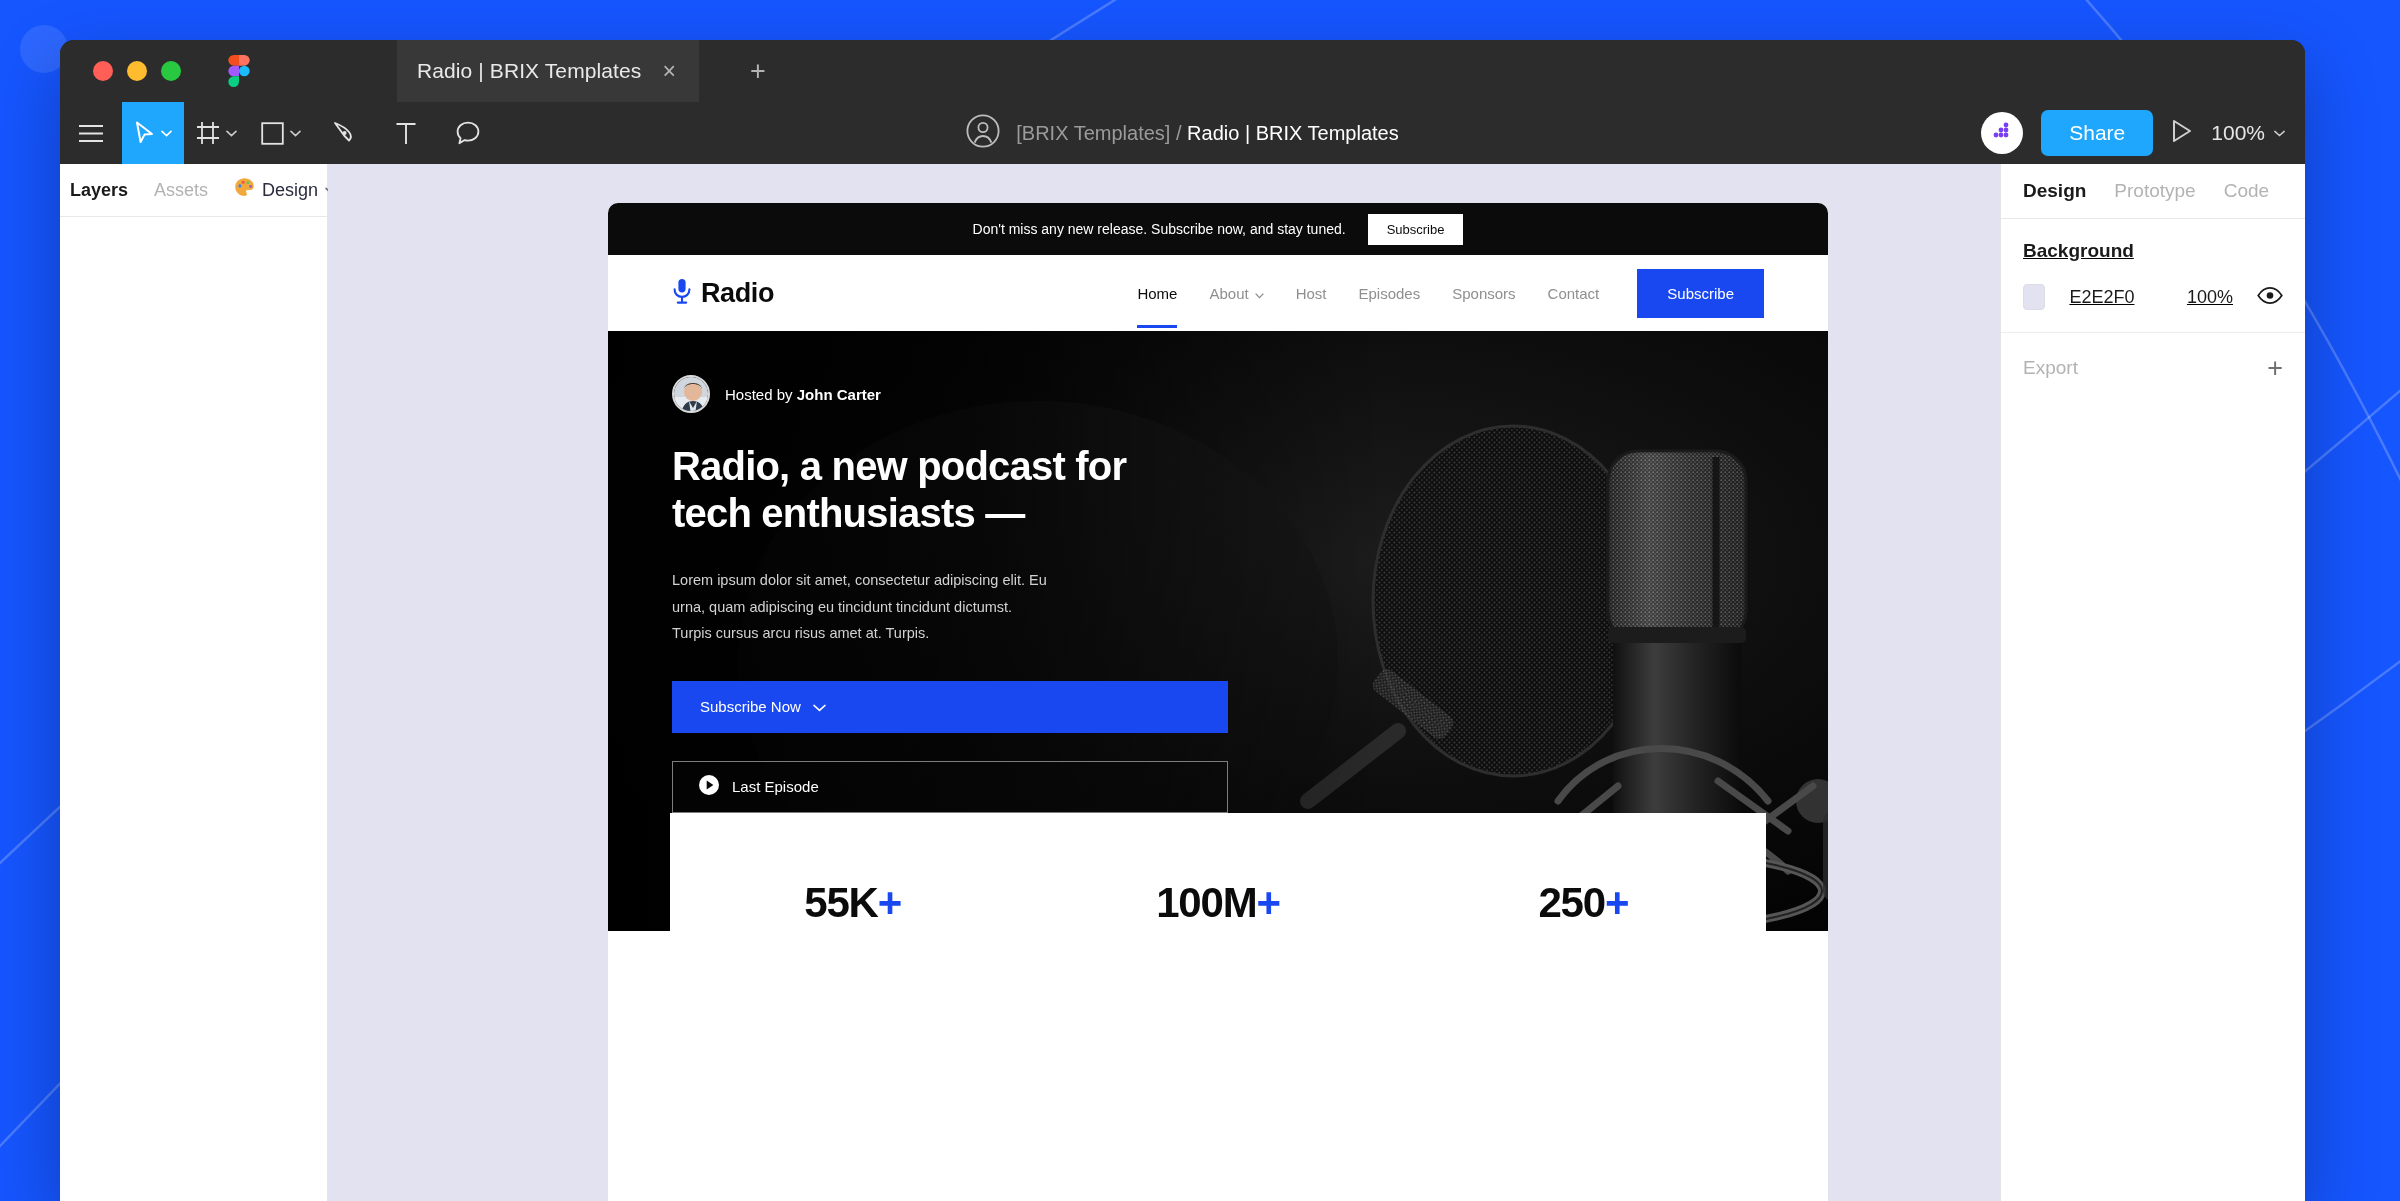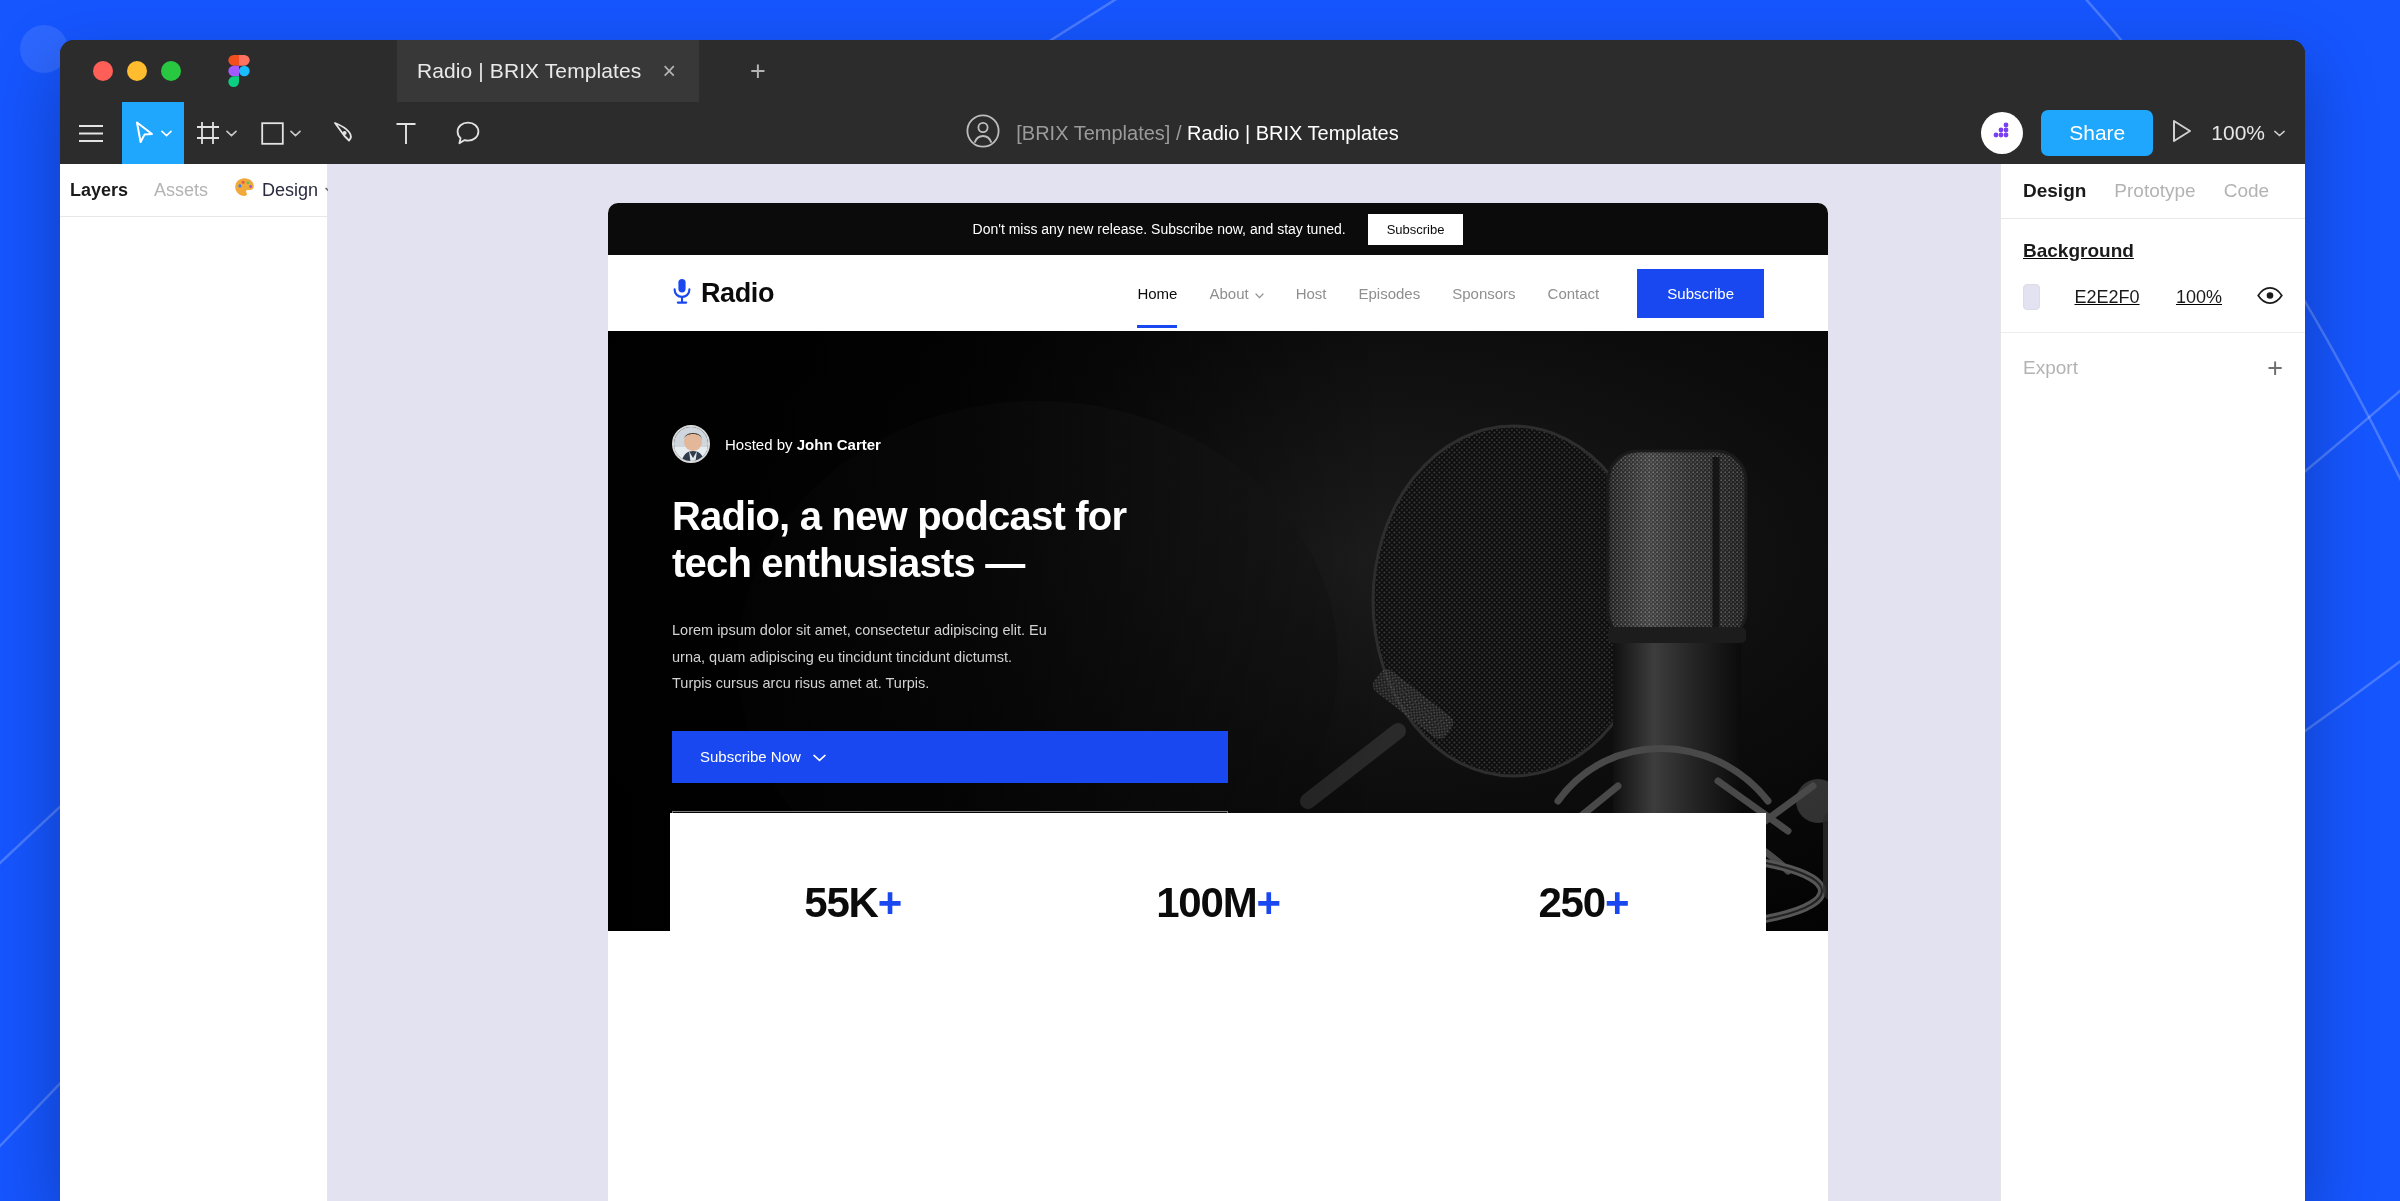--- a/index.html
+++ b/index.html
@@ -161,21 +161,21 @@
     margin-left:22px; background:#1a48f0; color:#fff; border:none;
     font-size:15px; padding:16px 30px; cursor:pointer; font-family:inherit;
   }
 
   
   #hero {
     position:relative; height:600px; background:#0a0a0a; overflow:hidden;
   }
   #hero-photo { position:absolute; inset:0; }
   #hero-inner {
-    position:relative; padding:94px 0 0 64px; width:620px;
+    position:relative; padding:44px 0 0 64px; width:620px;
   }
   #hosted { display:flex; align-items:center; gap:15px; margin-bottom:30px; }
   #hosted .face { width:38px; height:38px; border-radius:50%; overflow:hidden;
     border:2px solid rgba(255,255,255,.85); }
   #hosted .txt { color:#fff; font-size:15px; }
   #hosted .txt b { font-weight:bold; }
   #headline {
     color:#fff; font-size:40px; line-height:1.18; font-weight:bold;
     letter-spacing:-.8px; margin-bottom:30px; max-width:520px;
   }
@@ -211,21 +211,21 @@
   }
   #right-tabs {
     height:55px; display:flex; align-items:center; padding:0 22px; gap:28px;
     border-bottom:1px solid #e8e8e8;
   }
   #right-tabs .rt { font-size:19px; color:#b3b3b3; cursor:pointer; }
   #right-tabs .rt.active { color:#1a1a1a; font-weight:bold; }
 
   .panel-sec { padding:21px 22px 22px; border-bottom:1px solid #ededed;text-decoration:underline; }
   .panel-sec h4 { font-size:19px; color:#1a1a1a; margin-bottom:22px; }
-  .fill-row { display:flex; align-items:center; gap:35px; }
+  .fill-row { display:flex; align-items:center; gap:24px; }
   .swatch { width:26px; height:26px; border-radius:4px; background:#e2e2f0;
     border:1px solid #dcdce6; }
   .hexval { font-size:18px; color:#1a1a1a; width:110px; }
   .opacity { font-size:18px; color:#1a1a1a; }
   .eye { margin-left:auto; cursor:pointer; }
 
   #export-sec {
     padding:24px 22px; display:flex; align-items:center;
   }
   #export-sec .lbl { font-size:19px; color:#b3b3b3; }

